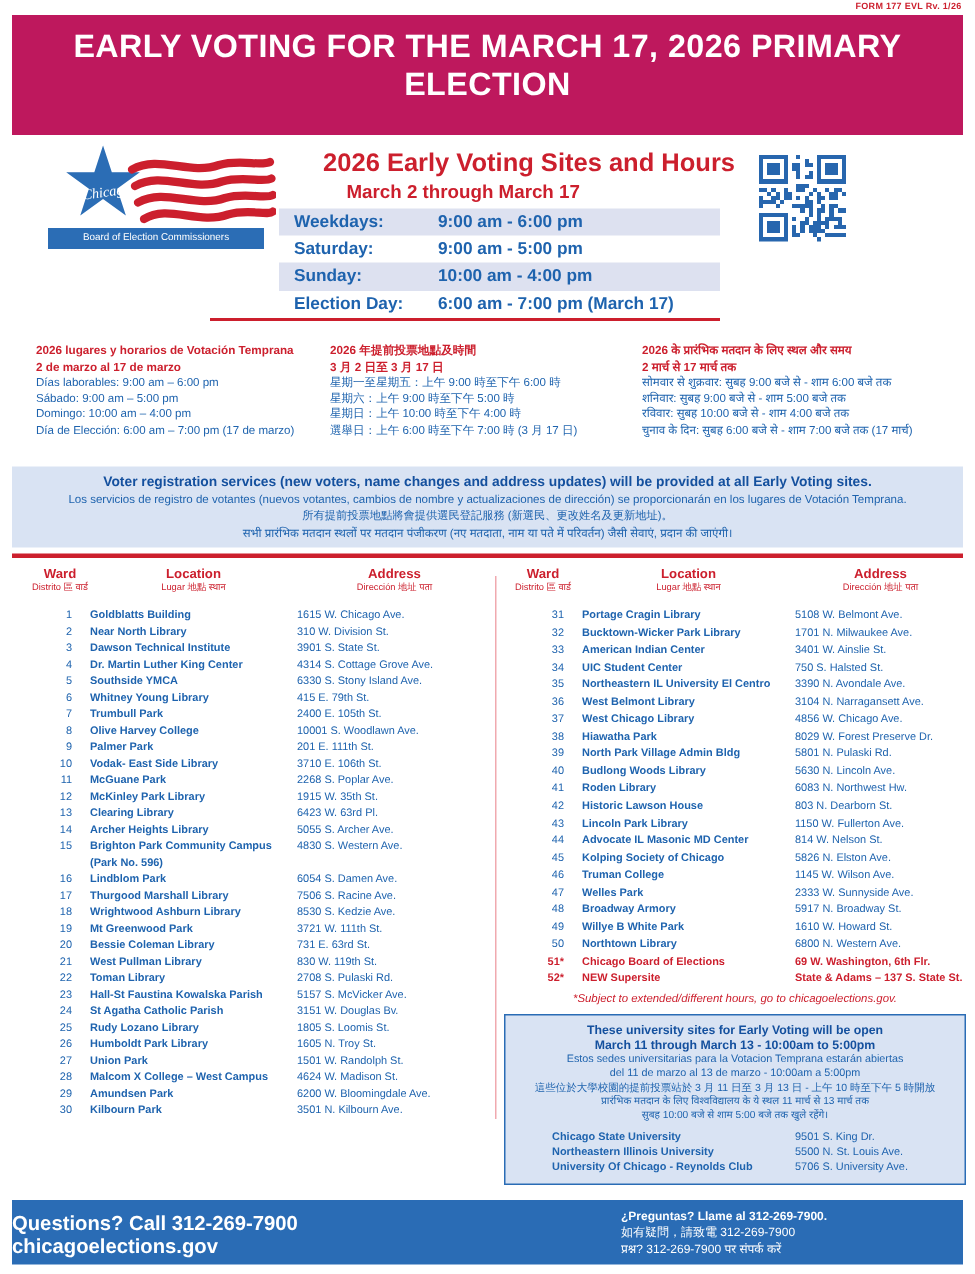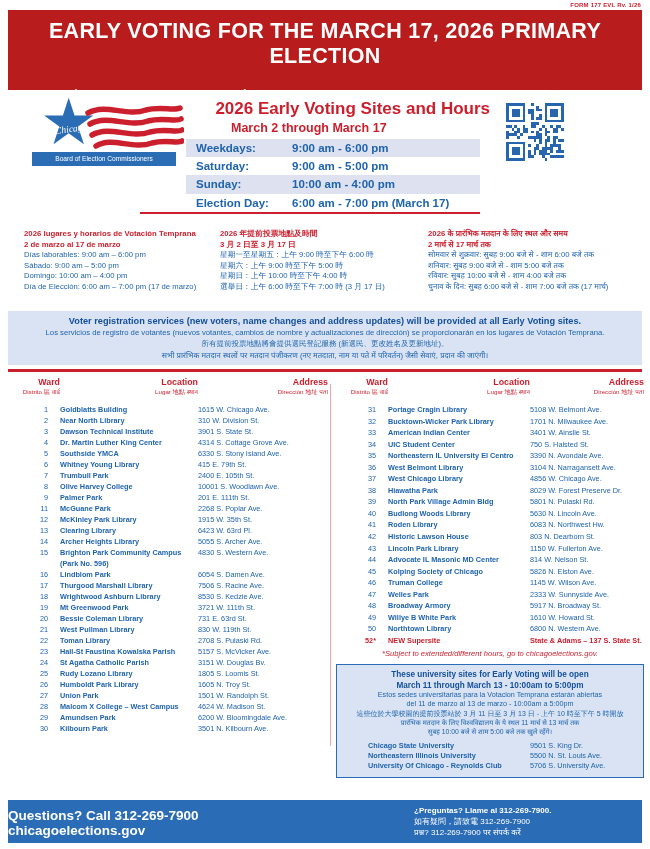--- a/index.html
+++ b/index.html
@@ -3,21 +3,21 @@
 <meta charset="utf-8">
 <style>
   html,body{margin:0;padding:0;}
   body{width:650px;height:849px;background:#ffffff;position:relative;overflow:hidden;
        font-family:"Liberation Sans","DejaVu Sans",sans-serif;-webkit-font-smoothing:antialiased;}
 
   
   .form-ref{position:absolute;top:2px;right:9px;font-size:6px;font-weight:bold;color:#CC1F2D;letter-spacing:.2px;}
 
   
-  .banner{position:absolute;left:8px;top:10px;width:634px;height:80px;background:#b91c1c;color:#fff;text-align:center;}
+  .banner{position:absolute;left:8px;top:10px;width:634px;height:80px;background:#be185d;color:#fff;text-align:center;}
   .banner-l1{font-size:21.5px;font-weight:bold;padding-top:9px;letter-spacing:.3px;}
   .banner-l2{font-size:10.6px;font-weight:bold;margin-top:20px;}
   .banner-l3{font-size:11.5px;margin-top:5px;}
 
   
   .logo{position:absolute;left:24px;top:98px;width:158px;height:76px;}
   .logo-star{position:absolute;left:16px;top:-8px;font-size:64px;line-height:1;color:#2B6DB5;
              font-family:"DejaVu Sans",sans-serif;}
   .logo-chicago{position:absolute;left:31px;top:26px;color:#fff;font-size:9.5px;font-style:italic;
                 font-family:"Liberation Serif","DejaVu Serif",serif;transform:rotate(-8deg);}
@@ -52,21 +52,21 @@
   .reg-en{font-size:9.2px;font-weight:bold;color:#14509E;}
   .reg-es{font-size:7.7px;color:#1E63AE;margin-top:2px;}
   .reg-zh{font-size:7.5px;color:#1E63AE;margin-top:2px;}
   .reg-hi{font-size:7.7px;color:#1E63AE;margin-top:1px;}
   .rule-main{left:8px;top:369px;width:634px;height:3px;}
 
   
   .half{position:absolute;top:377px;}
   .half.left{left:20px;width:308px;}
   .half.right{left:336px;width:308px;}
-  .thead{display:grid;text-align:right;color:#CC1F2D;height:27px;}
+  .thead{display:grid;text-align:center;color:#CC1F2D;height:27px;}
   .half.left .thead{grid-template-columns:40px 138px 1fr;}
   .half.right .thead{grid-template-columns:52px 142px 1fr;}
   .thead .h1{font-size:8.8px;font-weight:bold;line-height:11px;white-space:nowrap;}
   .thead .h2{font-size:6.2px;line-height:8px;white-space:nowrap;}
   .trow{display:grid;font-size:7.3px;color:#1E63AE;white-space:nowrap;}
   .half.left .trow{grid-template-columns:40px 138px 1fr;line-height:11px;}
   .half.right .trow{grid-template-columns:52px 142px 1fr;line-height:11.55px;}
   .trow .tw{text-align:right;padding-right:12px;}
   .trow .tl{font-weight:bold;}
   .trow .ta{}
@@ -358,20 +358,25 @@
           <span class="tw">8</span>
           <span class="tl">Olive Harvey College</span>
           <span class="ta">10001 S. Woodlawn Ave.</span>
         </div>
         <div class="trow">
           <span class="tw">9</span>
           <span class="tl">Palmer Park</span>
           <span class="ta">201 E. 111th St.</span>
         </div>
         <div class="trow">
+          <span class="tw">10</span>
+          <span class="tl">Vodak- East Side Library</span>
+          <span class="ta">3710 E. 106th St.</span>
+        </div>
+        <div class="trow">
           <span class="tw">11</span>
           <span class="tl">McGuane Park</span>
           <span class="ta">2268 S. Poplar Ave.</span>
         </div>
         <div class="trow">
           <span class="tw">12</span>
           <span class="tl">McKinley Park Library</span>
           <span class="ta">1915 W. 35th St.</span>
         </div>
         <div class="trow">
@@ -575,20 +580,25 @@
         </div>
         <div class="trow">
           <span class="tw">49</span>
           <span class="tl">Willye B White Park</span>
           <span class="ta">1610 W. Howard St.</span>
         </div>
         <div class="trow">
           <span class="tw">50</span>
           <span class="tl">Northtown Library</span>
           <span class="ta">6800 N. Western Ave.</span>
+        </div>
+        <div class="trow red">
+          <span class="tw">51*</span>
+          <span class="tl">Chicago Board of Elections</span>
+          <span class="ta">69 W. Washington, 6th Flr.</span>
         </div>
         <div class="trow red">
           <span class="tw">52*</span>
           <span class="tl">NEW Supersite</span>
           <span class="ta">State &amp; Adams – 137 S. State St.</span>
         </div>
       </div>
     <div class="note">*Subject to extended/different hours, go to chicagoelections.gov.</div>
 
     <div class="uni-box">

